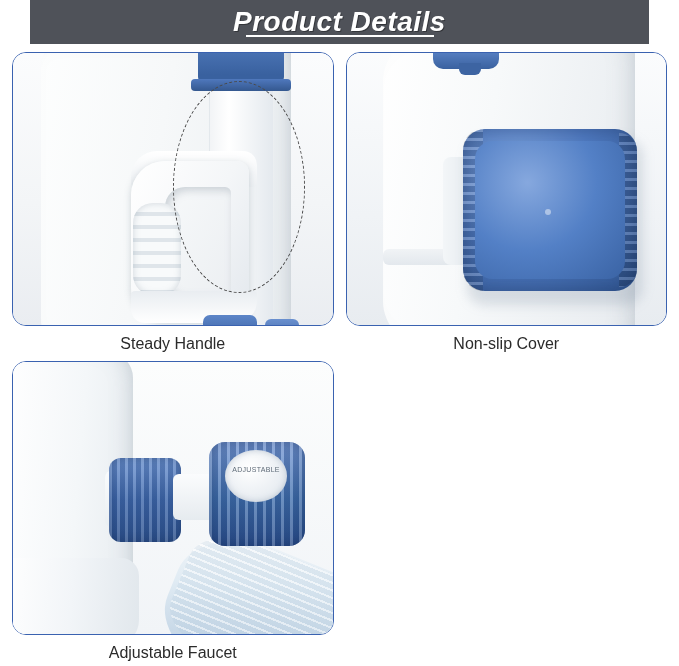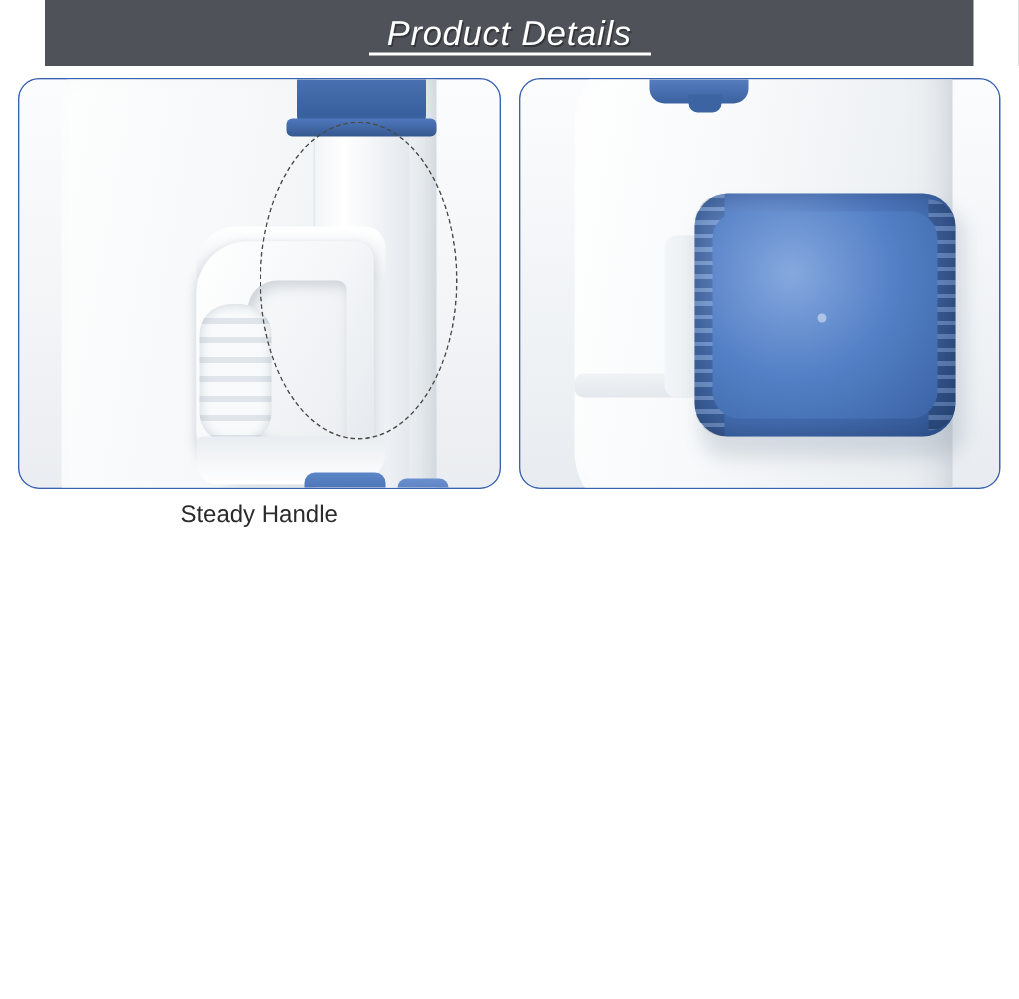--- a/index.html
+++ b/index.html
@@ -30,22 +30,22 @@
     width: 30px;
     height: 44px;
     background: #ffffff;
   }
   .banner::before { left: 0; }
   .banner::after { right: 0; }
   .banner-inner {
     position: relative;
     z-index: 2;
     color: #ffffff;
-    font-size: 23px;
-    font-weight: normal;
+    font-size: 28px;
+    font-weight: bold;
     font-style: italic;
     letter-spacing: 0.5px;
     text-shadow: 1px 1px 0 rgba(0,0,0,.35);
   }
   .banner-underline {
     position: absolute;
     z-index: 3;
     left: 246px;
     bottom: 7px;
     width: 188px;
@@ -499,17 +499,36 @@
       <div class="p2-clip"></div>
       <div class="p2-clip-tab"></div>
       <div class="p2-neck"></div>
       <div class="p2-cap-shadow"></div>
       <div class="p2-cap"></div>
       <div class="p2-cap-ridges"></div>
       <div class="p2-cap-ridges-r"></div>
       <div class="p2-cap-face"></div>
       <div class="p2-cap-dot"></div>
     </div>
+    <div class="caption">Non-slip Cover</div>
   </div>
 
 
+  <div class="cell">
+    <div class="photo">
+      <div class="p4-bg"></div>
+      <div class="p4-jug"></div>
+      <div class="p4-jug-bottom"></div>
+      <div class="p4-spout"></div>
+      <div class="p4-nut"></div>
+      <div class="p4-nut-ridges"></div>
+      <div class="p4-barrel"></div>
+      <div class="p4-water"></div>
+      <div class="p4-water-lines"></div>
+      <div class="p4-knob"></div>
+      <div class="p4-knob-ridges"></div>
+      <div class="p4-knob-face"></div>
+      <div class="p4-knob-text">ADJUSTABLE</div>
+    </div>
+    <div class="caption">Adjustable Faucet</div>
+  </div>
 
 </div>
 
 </body></html>

